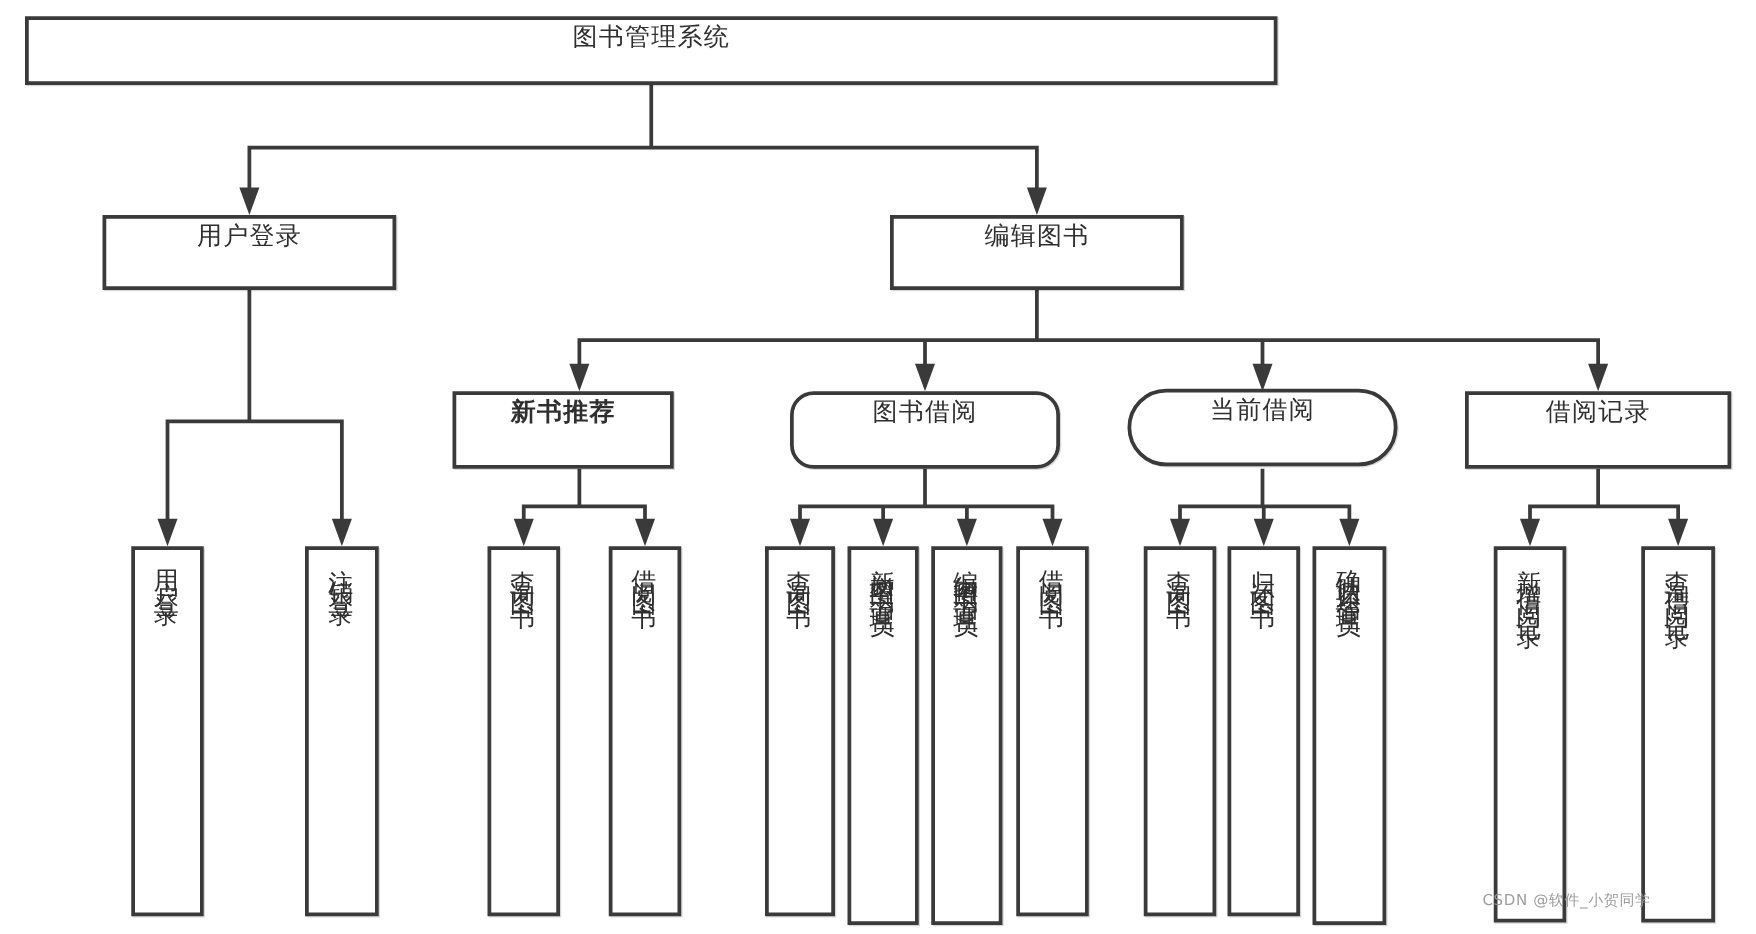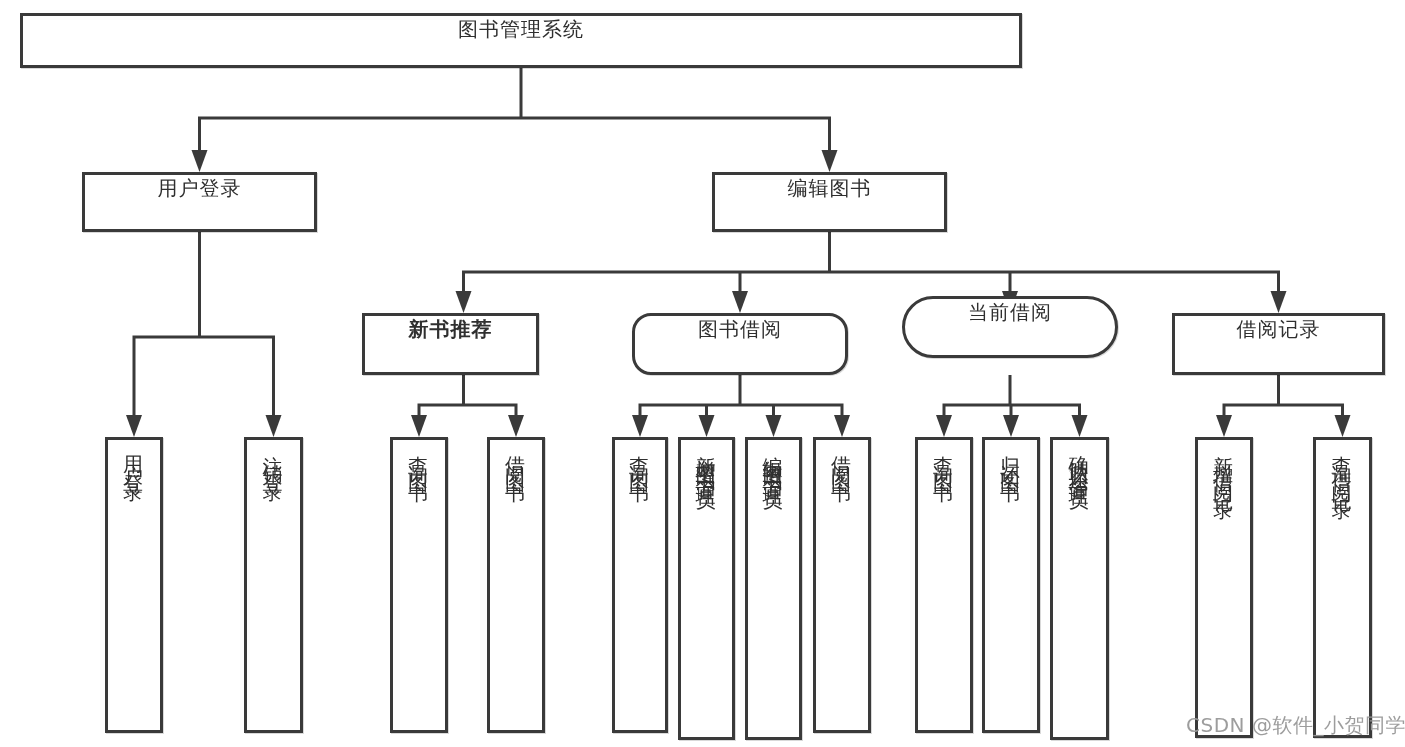--- a/index.html
+++ b/index.html
@@ -29,40 +29,40 @@
   .vnode span.tight{letter-spacing:5px;}
 
   
   .root-box   {left:20px;  top:13px;  width:1002px; height:55px;}
   
   .l2-login   {left:82px;  top:172px; width:235px;  height:60px;}
   .l2-mgmt    {left:712px; top:172px; width:235px;  height:60px;}
   
   .l3-newbook {left:362px; top:313px; width:177px;  height:62px;font-weight:bold;}
   .l3-borrow  {left:632px; top:313px; width:216px;  height:62px;border-radius:19px;}
-  .l3-current {left:902px; top:296px; width:216px;  height:62px;border-radius:31px;}
+  .l3-current {left:902px; top:311px; width:216px;  height:62px;border-radius:31px;}
   .l3-records {left:1172px;top:313px; width:213px;  height:62px;}
   
   .lf{top:437px;height:296px;width:58px;}
   .lf-tall{height:303px;}
   .lf-g1a{left:105px;} .lf-g1b{left:244px;width:59px;}
   .lf-g2a{left:390px;} .lf-g2b{left:487px;}
   .lf-g3a{left:612px;width:56px;} .lf-g3b{left:678px;width:57px;} .lf-g3c{left:745px;width:57px;} .lf-g3d{left:813px;}
   .lf-g4a{left:915px;} .lf-g4b{left:982px;} .lf-g4c{left:1050px;width:59px;}
   .lf-g5a{left:1195px;height:301px;} .lf-g5b{left:1313px;width:59px;height:301px;}
 
   #connector-svg{position:absolute;left:0;top:0;z-index:1;}
   #connector-svg path{stroke:#3a3a3a;stroke-width:3;fill:none;}
   #connector-svg polygon{fill:#3a3a3a;stroke:none;}
 
   .watermark{
     position:absolute;
     left:1186px; top:712px;
     z-index:5;
-    font-size:20px;
+    font-size:12px;
     color:rgba(152,152,152,0.95);
     letter-spacing:0.5px;
     white-space:nowrap;
   }
 </style>
 </head>
 <body>
 
 <div id="canvas">
 

